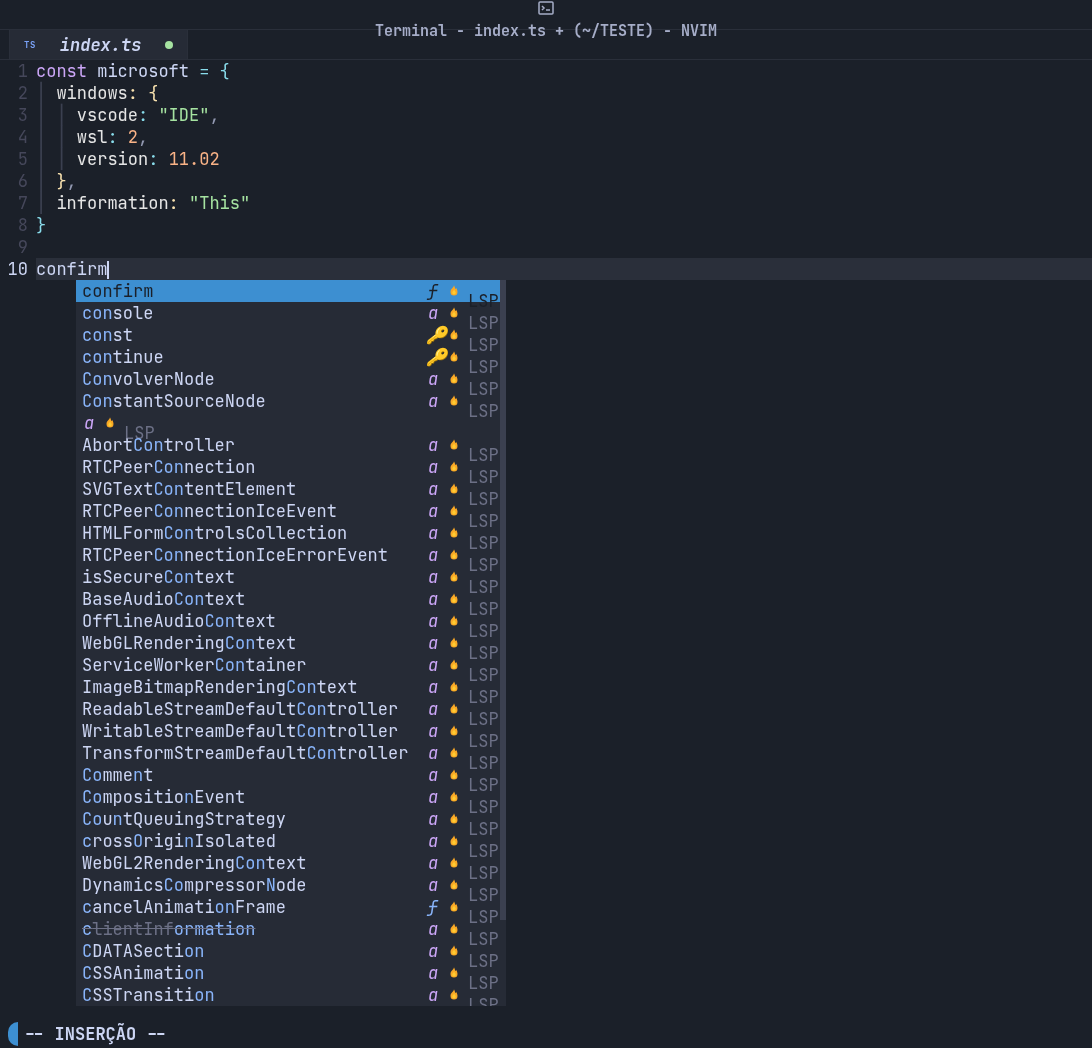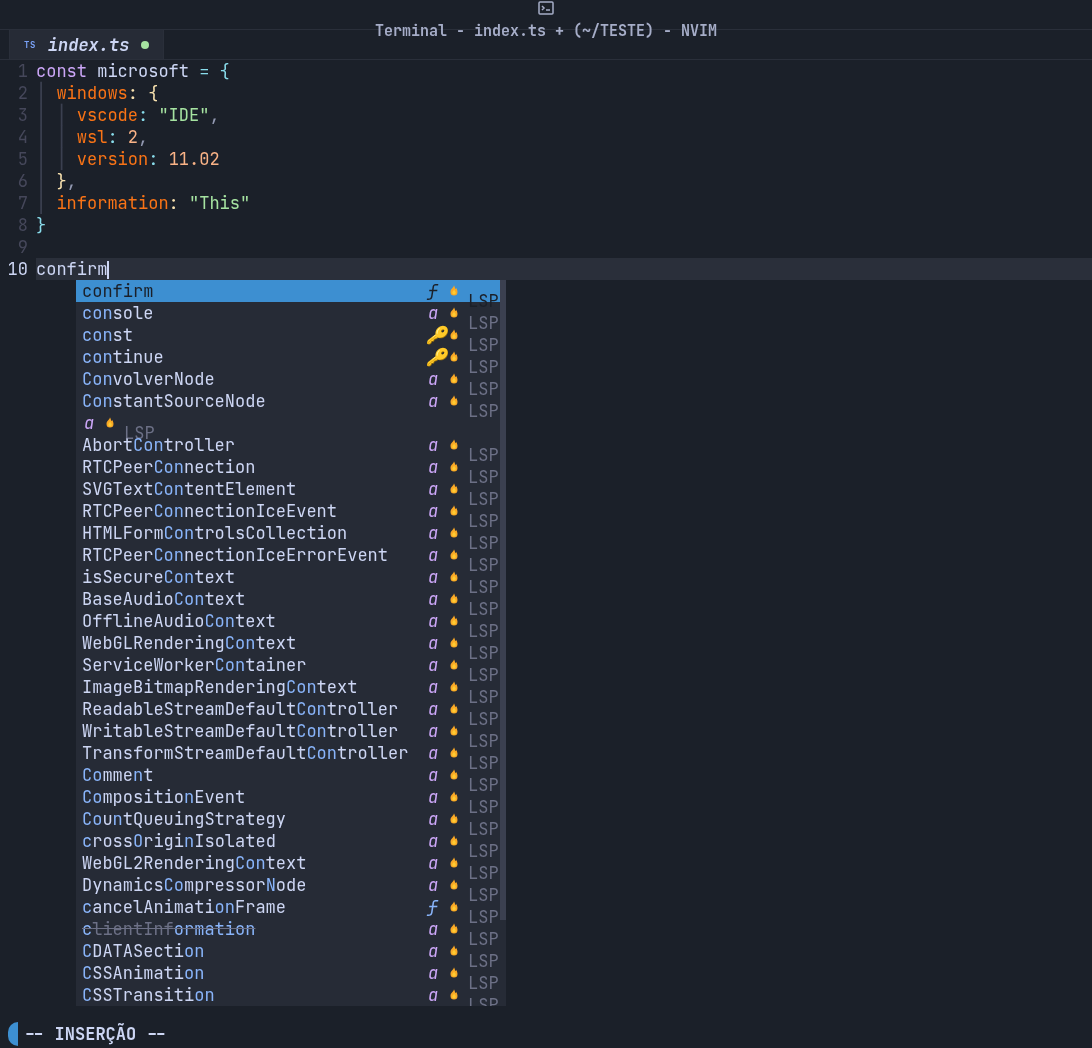--- a/index.html
+++ b/index.html
@@ -25,21 +25,21 @@
   .titlebar .spacer { flex: 1; }
   .titlebar svg { width: 16px; height: 16px; }
   .tabbar {
     height: 30px;
     display: flex; align-items: stretch;
     background: #1b2029;
     border-bottom: 1px solid #2a2f3a;
   }
   .tabbar .left-pad { width: 10px; border-right: 1px solid #2a2f3a; }
   .tab {
-    display: flex; align-items: center; gap: 12px;
+    display: flex; align-items: center; gap: 24px;
     padding: 0 14px;
     background: #262b36;
     color: #cdd6f4;
     font-weight: bold;
     font-style: italic;
     border-right: 1px solid #2a2f3a;
   }
   .tab .ts-badge {
     font-size: 9px; font-weight: bold; font-style: normal;
     color: #7aa2f7; letter-spacing: 0.5px;
@@ -58,21 +58,21 @@
     user-select: none;
   }
   .gutter .ln { height: 22px; line-height: 22px; }
   .gutter .ln.current { color: #cdd6f4; }
   .code { flex: 1; position: relative; }
   .line { height: 22px; line-height: 22px; white-space: pre; }
   .line.current { background: #2a2f3a; }
   .ind { color: #3b4050; }
   .kw { color: #cba6f7; }
   .var { color: #cdd6f4; }
-  .prop { color: #f97316; }
+  .prop { color: #e5e5e5; }
   .str { color: #a6e3a1; }
   .num { color: #fab387; }
   .punc { color: #89dceb; }
   .punc2 { color: #f9e2af; }
   .op { color: #89dceb; }
   .muted { color: #9399b2; }
   .cursor {
     display: inline-block; width: 2px; height: 18px;
     background: #cdd6f4; vertical-align: middle;
     margin-left: 0;

